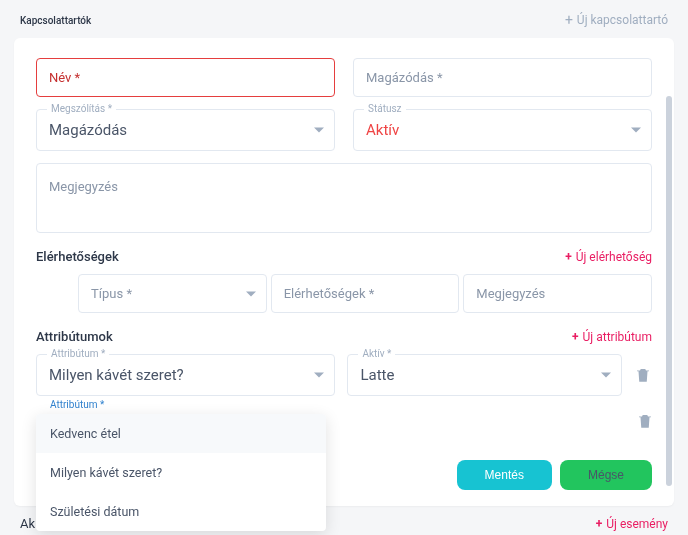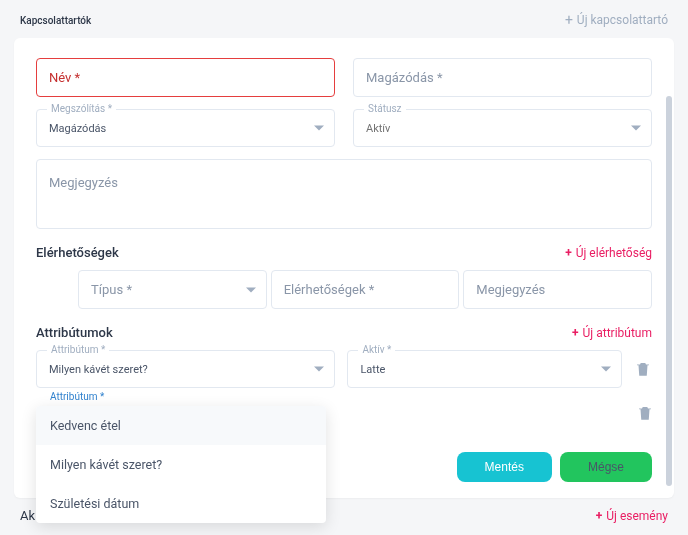--- a/index.html
+++ b/index.html
@@ -9,22 +9,22 @@
 .header-title { font-size: 10px; color: #2d3748; font-weight: 500; }
 .add-btn { font-size: 12px; color: #a0aec0; display: flex; align-items: center; gap: 4px; cursor: pointer; }
 .add-btn .plus { font-size: 14px; }
 .card { background: #fff; margin: 0 14px 10px 14px; border-radius: 6px; padding: 20px 22px 16px 22px; position: relative; box-shadow: 0 1px 2px rgba(0,0,0,0.04); }
 .two-col { display: flex; gap: 18px; margin-bottom: 12px; }
 .two-col > * { flex: 1; }
 .field { position: relative; }
 .field.outlined { border: 1px solid #e2e8f0; border-radius: 4px; padding: 11px 12px; display: flex; align-items: center; min-height: 38px; }
 .field.outlined.error { border-color: #e53e3e; }
 .field.outlined .placeholder { color: #8a96a8; font-size: 13px; }
-.field.outlined .value { color: #4a5568; font-size: 11px; }
-.field.outlined.disabled .value { color: #737373; }
+.field.outlined .value { color: #4a5568; font-size: 15px; }
+.field.outlined.disabled .value { color: #ef4444; }
 .floated-label { position: absolute; top: -7px; left: 10px; background: #fff; padding: 0 4px; font-size: 10px; color: #a0aec0; }
 .caret { position: absolute; right: 10px; top: 50%; transform: translateY(-50%); width: 0; height: 0; border-left: 5px solid transparent; border-right: 5px solid transparent; border-top: 5px solid #a0aec0; }
 .textarea { border: 1px solid #e2e8f0; border-radius: 4px; padding: 12px; min-height: 70px; }
 .textarea .placeholder { color: #8a96a8; font-size: 13px; }
 .section-head { display: flex; justify-content: space-between; align-items: center; margin: 16px 0 10px 0; }
 .section-title { font-size: 13px; color: #2d3748; font-weight: 500; }
 .add-link { font-size: 12px; color: #e91e63; display: flex; align-items: center; gap: 4px; cursor: pointer; }
 .add-link .plus { font-weight: bold; }
 .three-col { display: flex; gap: 4px; padding-left: 42px; }
 .three-col > .field { flex: 1; }

